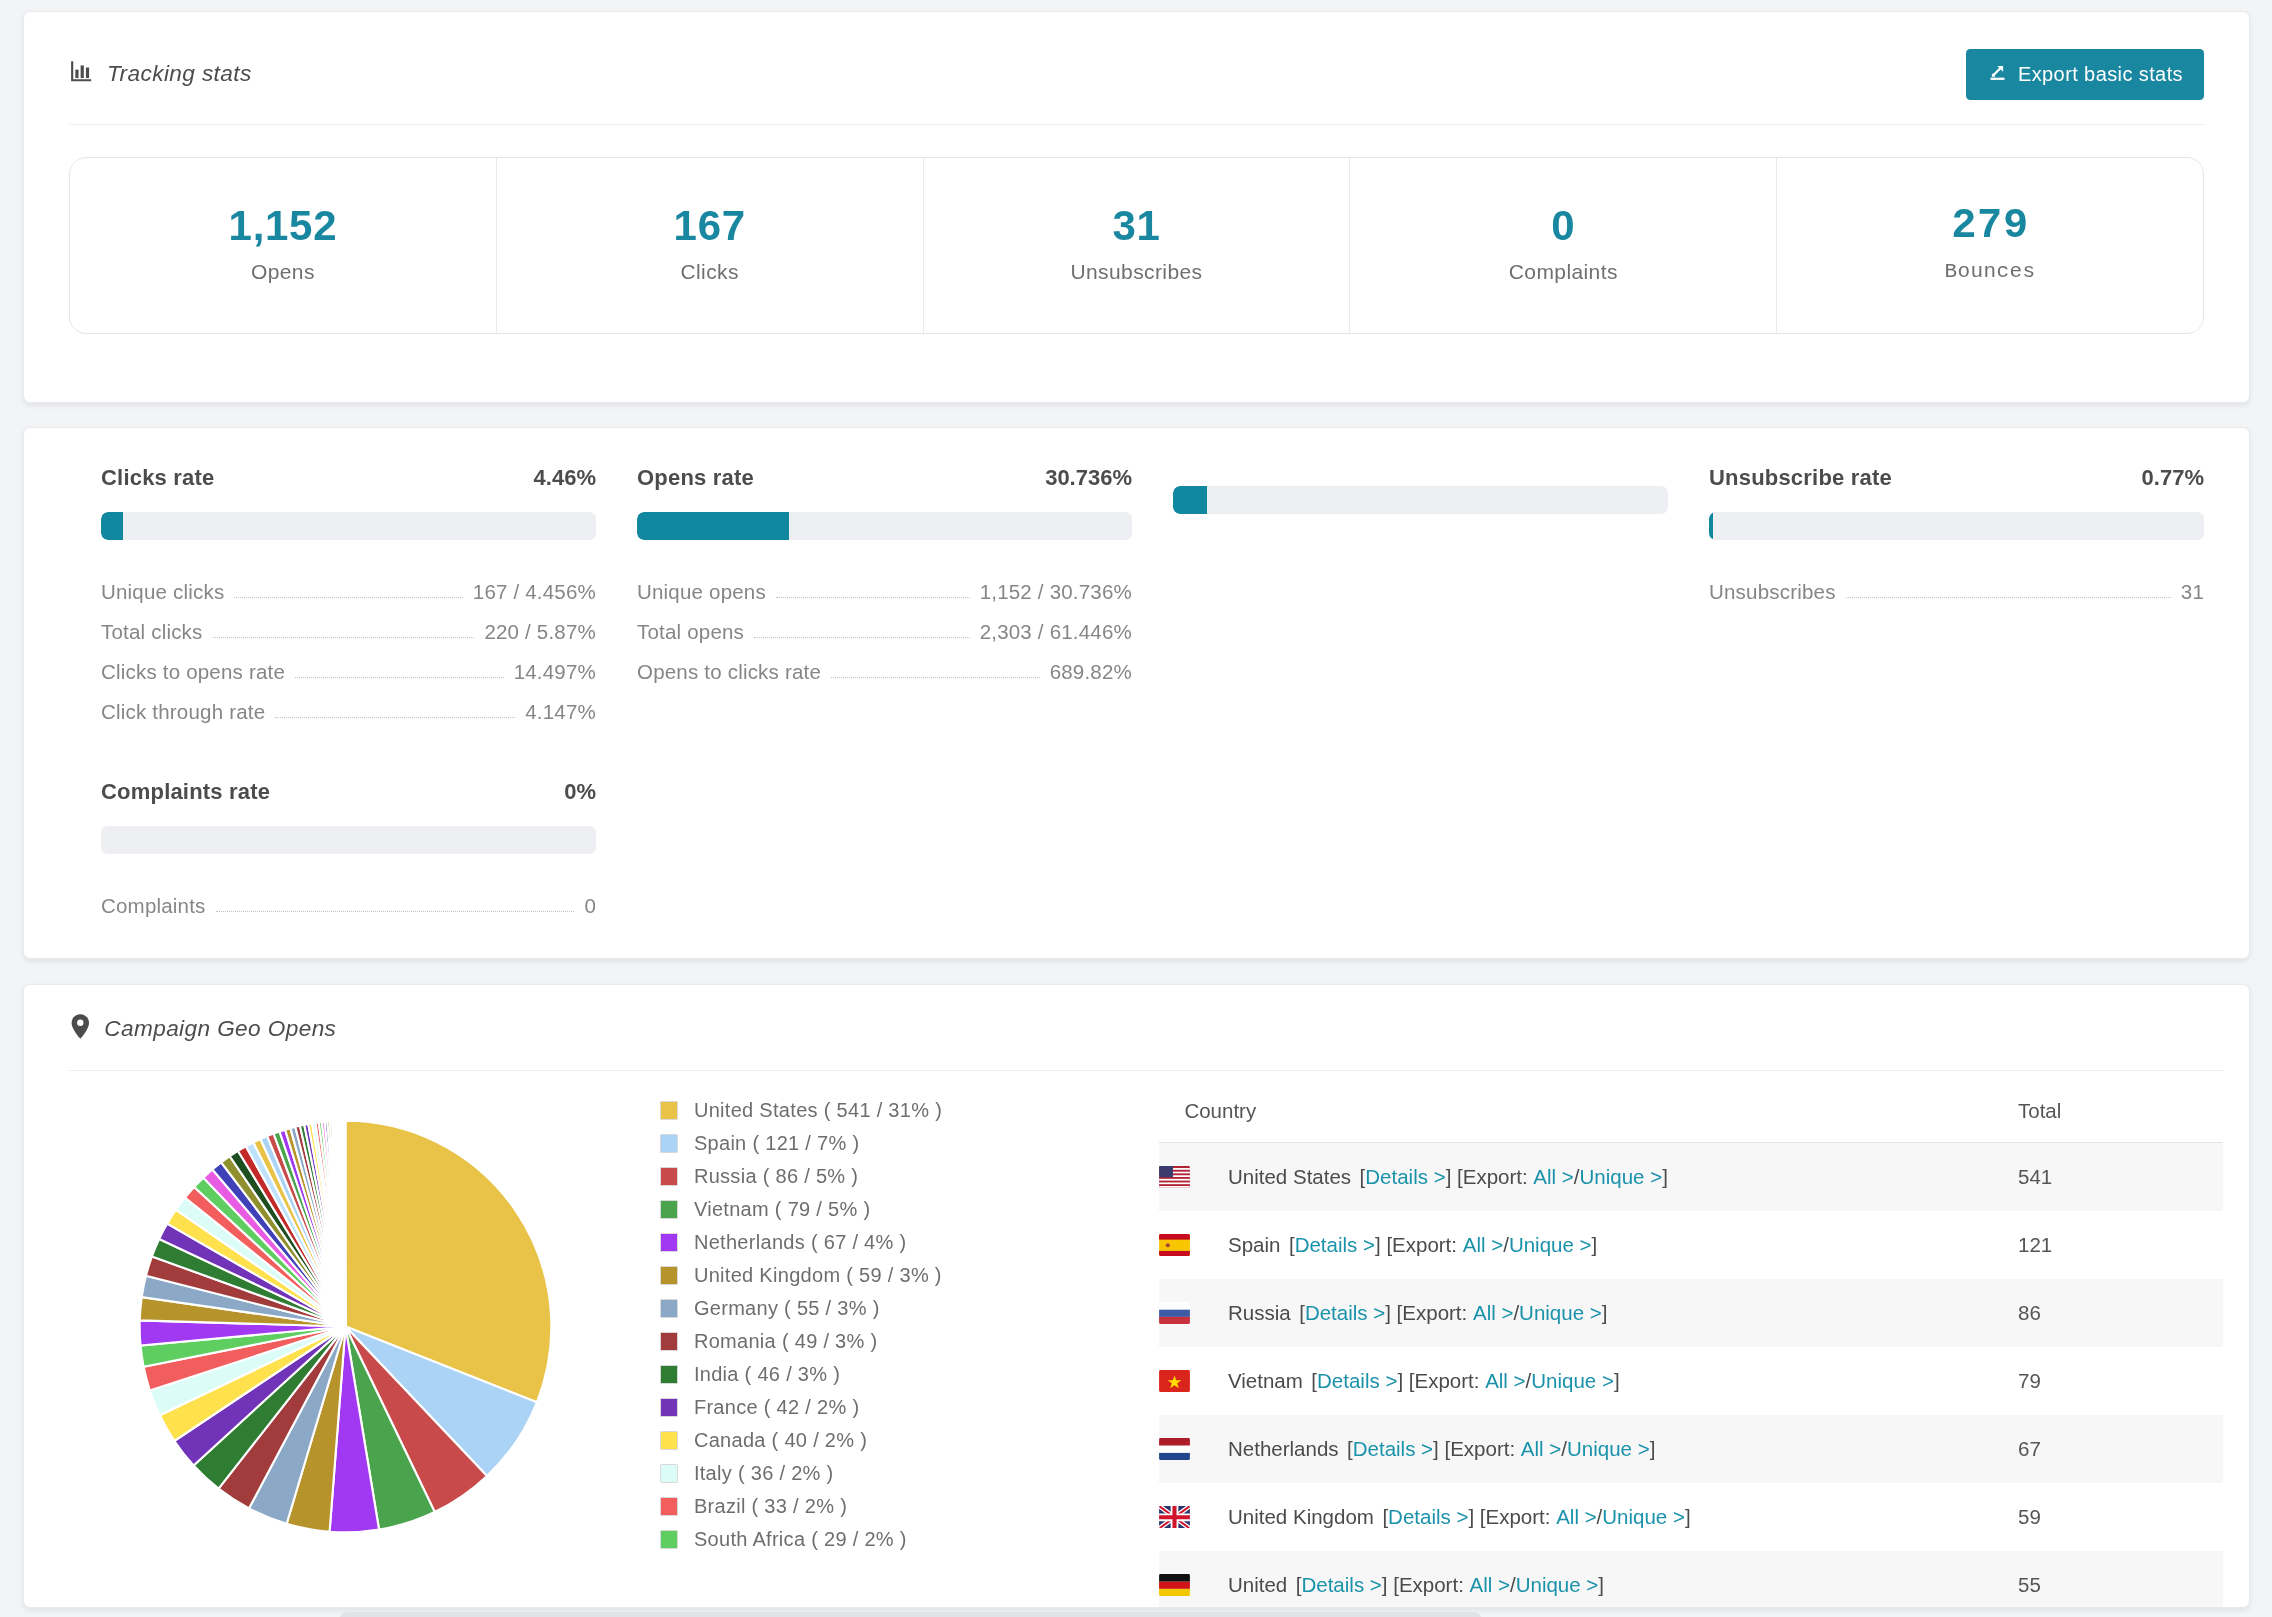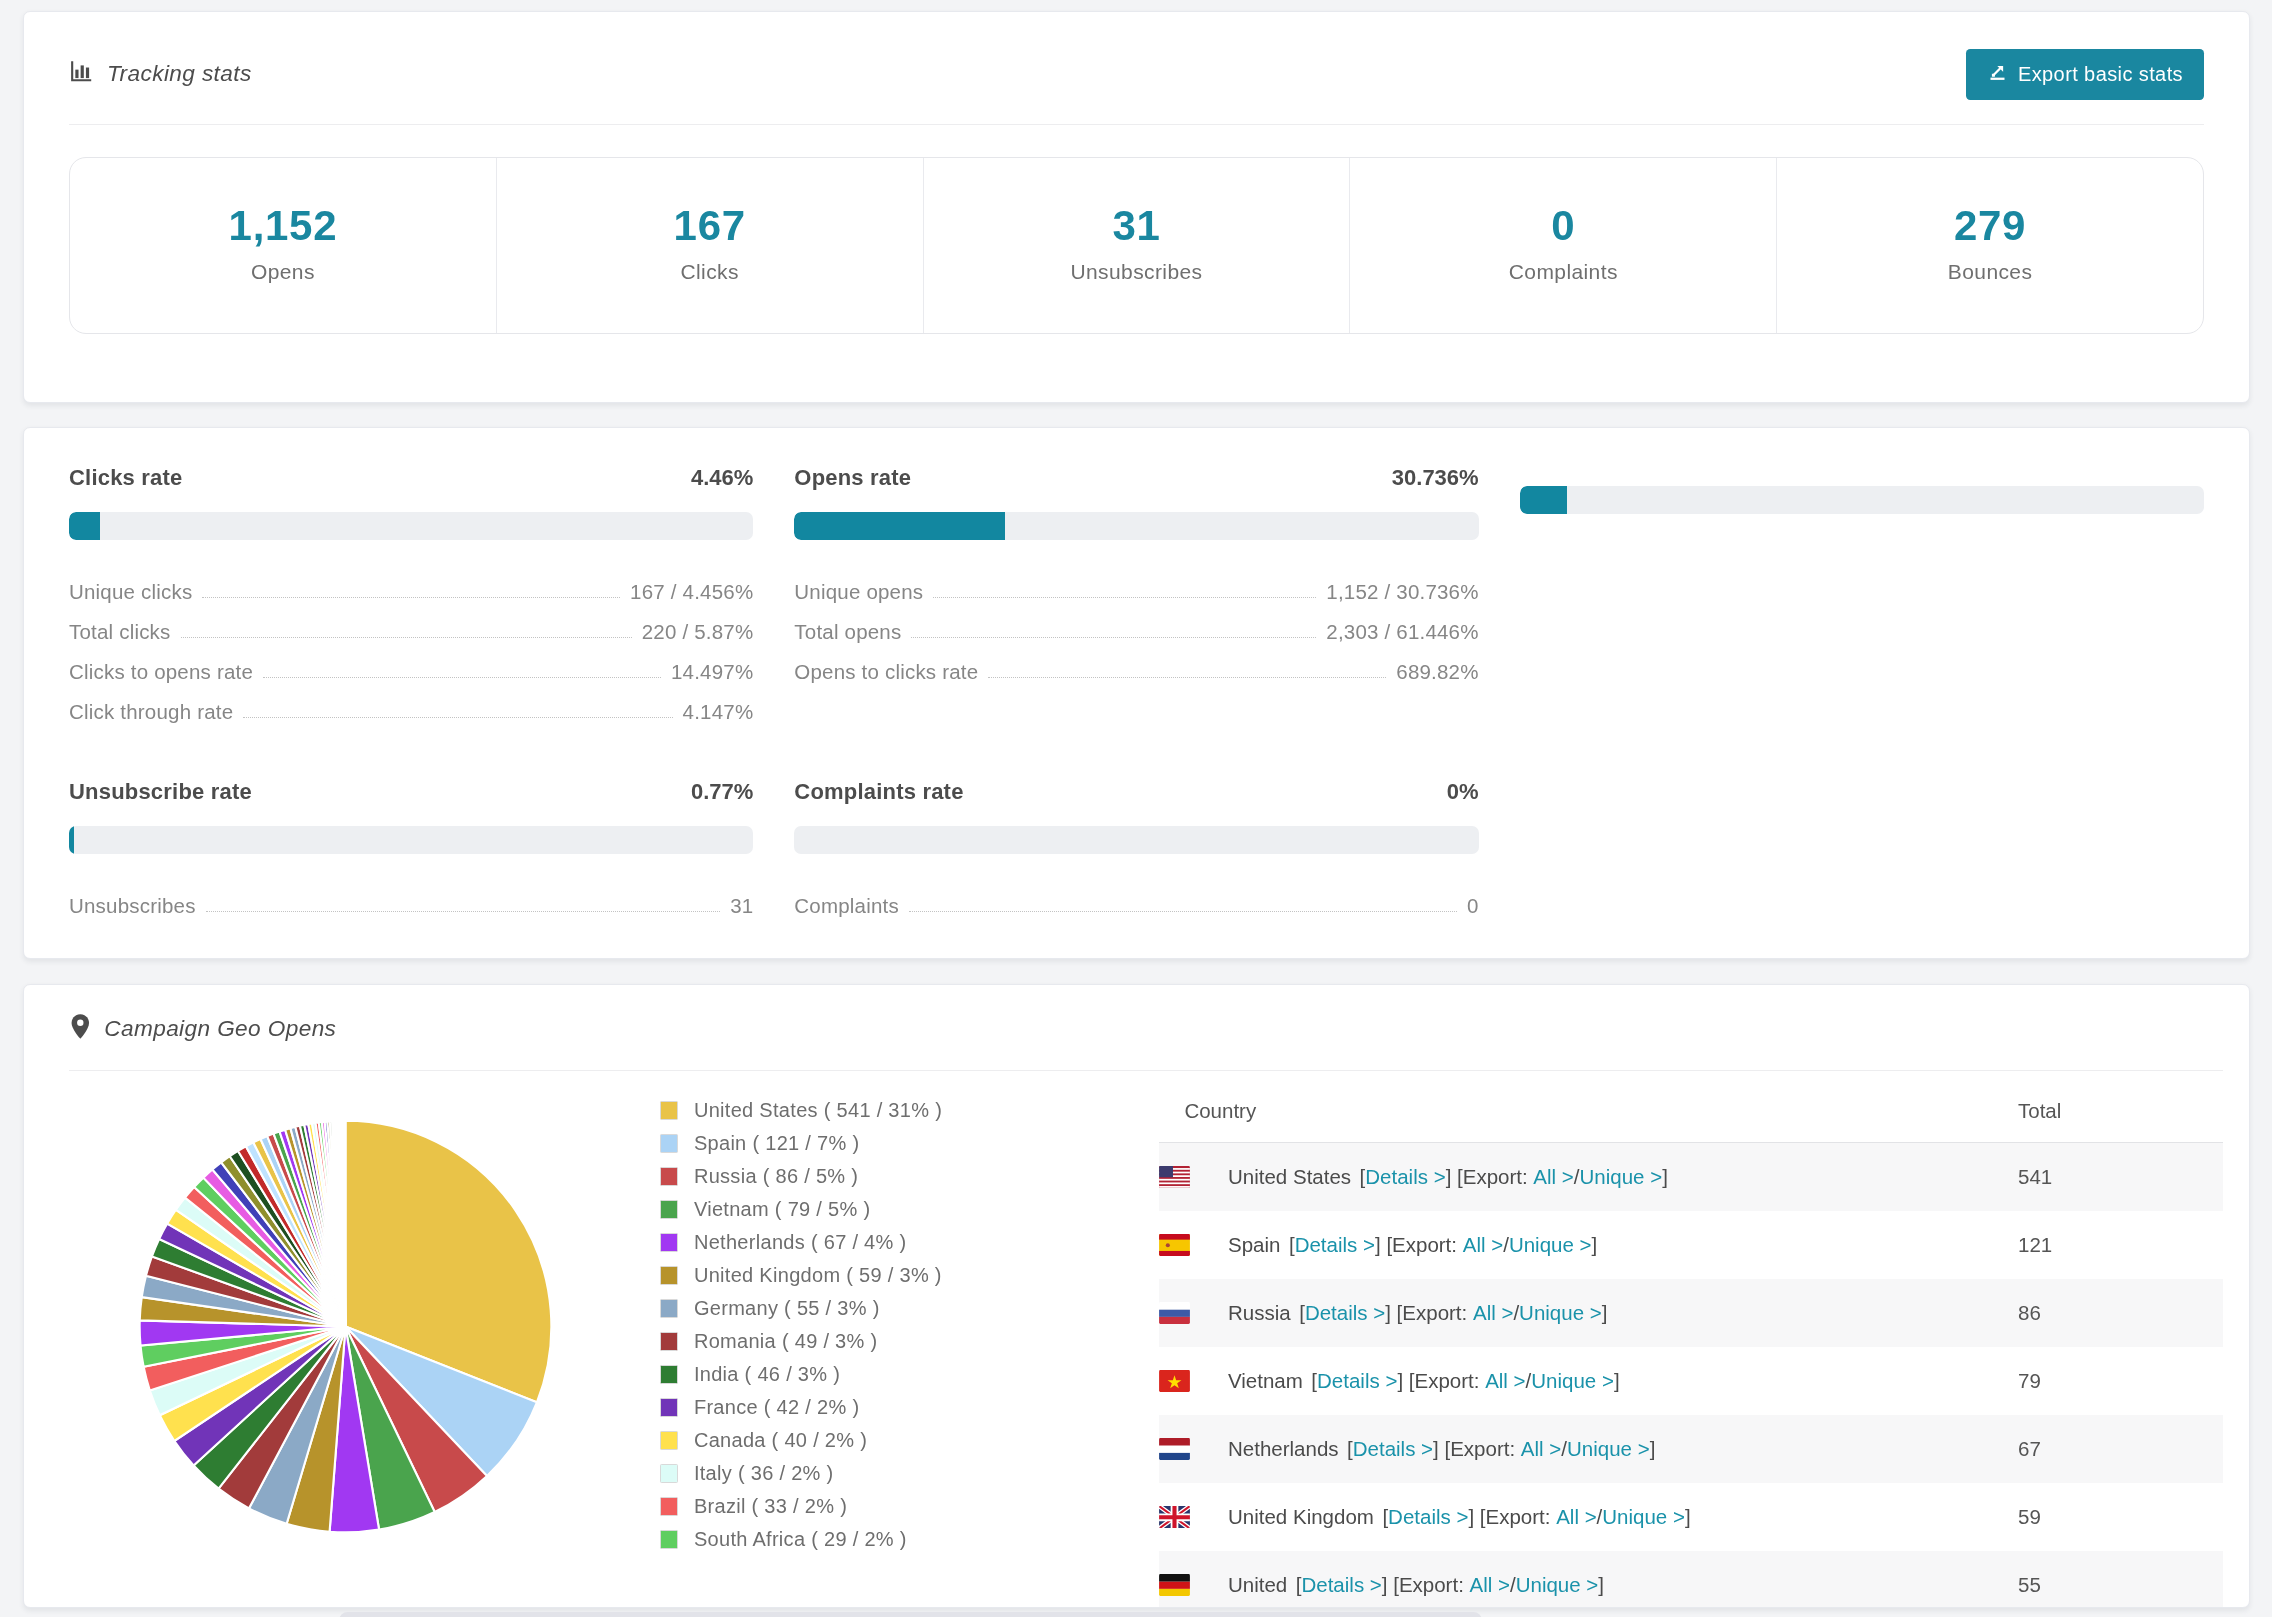--- a/index.html
+++ b/index.html
@@ -19,26 +19,26 @@
   .divider { border-bottom:1.4px solid #ededef; margin-top:24px; }
 
   
   .btn-export { margin-left:auto; background:#1a87a0; color:#fff; border:none;
     font-family:inherit; font-size:20px; letter-spacing:0.4px; padding:0 21px; height:51px;
     border-radius:4.2px; display:flex; align-items:center; gap:10px; cursor:pointer; }
 
   
   .stats-row { margin-top:32px; border:1.4px solid #e5e6ea; border-radius:17px; display:flex; }
   .stat-cell { flex:1 1 0; text-align:center; padding:44px 0 49px; border-right:1.4px solid #e9eaee; }
-  .stat-cell:last-child { border-right:none; }
+  .stat-cell:last-child { border-right:none;font-family:Liberation Mono, monospace; }
   .stat-value { font-size:42px; font-weight:bold; color:#1a87a0; letter-spacing:0.7px; }
   .stat-label { font-size:21px; color:#6f6f6f; margin-top:10px; letter-spacing:0.4px; }
 
   
-  .rates-grid { display:grid; grid-template-columns:repeat(3,1fr); column-gap:41px; row-gap:55px; }
+  .rates-grid { display:grid; grid-template-columns:repeat(4,1fr); column-gap:41px; row-gap:55px;margin-left:32px; }
   .rate-head { display:flex; align-items:baseline; }
   .rate-title { font-size:22px; font-weight:bold; color:#4c4c4c; letter-spacing:0.2px; }
   .rate-value { margin-left:auto; font-size:22px; font-weight:bold; color:#4c4c4c; }
   .bar-track { margin-top:21px; height:28px; background:#edeff2; border-radius:7px; overflow:hidden; }
   .bar-fill { height:100%; background:#1287a0; border-radius:7px 0 0 7px; }
   .rate-rows { margin-top:24px; }
   .rate-row { display:flex; align-items:flex-end; height:40px; font-size:20.5px; color:#868686; letter-spacing:0.2px; }
   .leader { flex:1 1 auto; border-bottom:1.4px dotted #c3c3c3; margin:0 10px 5.6px; }
 
   

